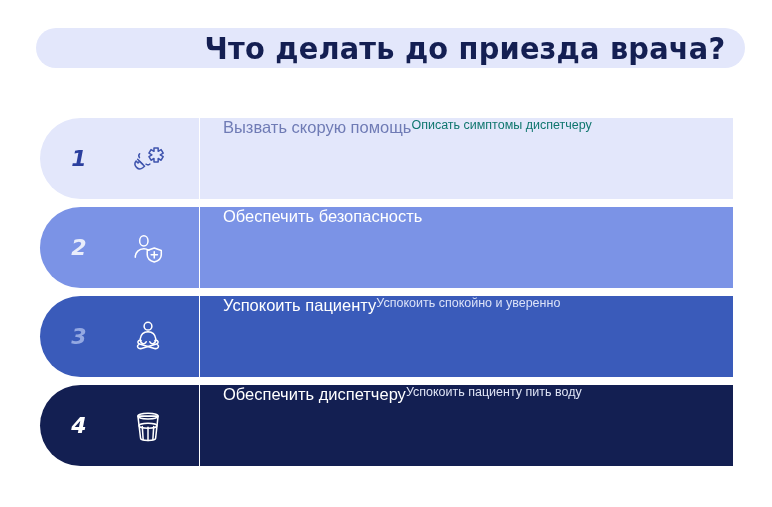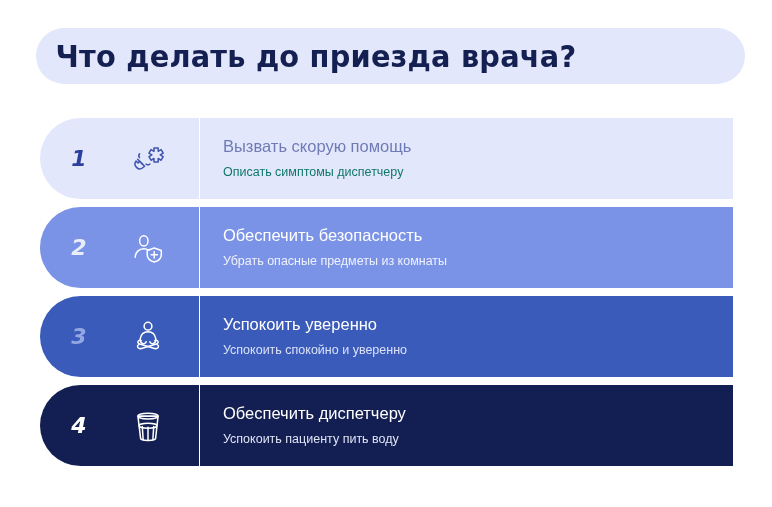--- a/index.html
+++ b/index.html
@@ -14,26 +14,26 @@
     overflow: hidden;
     position: relative;
   }
 
   
   .header-pill {
     position: absolute;
     left: 36px;
     top: 28px;
     width: 709px;
-    height: 56px;
+    height: 40px;
     background: #e3e7fb;
     border-radius: 28px;
     display: flex;
     align-items: center;
-    justify-content: flex-start;
+    justify-content: flex-end;
   }
   .header-title {
     font-family: "DejaVu Sans", sans-serif;
     font-size: 31px;
     font-weight: bold;
     color: #141f52;
     letter-spacing: 0.2px;
     white-space: nowrap;
     transform: scaleX(0.93);
     transform-origin: center;
@@ -91,22 +91,21 @@
     right: 0;
     top: 0;
     bottom: 0;
     width: 1px;
   }
 
   .step-body {
     flex: 1 1 auto;
     padding-left: 23px;
     display: flex;
-    flex-direction: column;
-    justify-content: center;
+    flex-direction: row;
   }
   .step-title {
     font-size: 16.5px;
     font-weight: normal;
     line-height: 1.2;
     margin-bottom: 9px;
   }
   .step-sub {
     font-size: 12.5px;
     font-weight: normal;
@@ -191,42 +190,41 @@
             <path d="M26.6 20.0l7.4 2.6v4.6c0 3.6-3.0 6.4-7.4 7.6-4.4-1.2-7.4-4.0-7.4-7.6v-4.6z"></path>
             <path d="M26.6 23.9v6.6"></path>
             <path d="M23.3 27.2h6.6"></path>
           </g>
         </svg>
       </div>
       <div class="divider"></div>
     </div>
     <div class="step-body">
       <div class="step-title">Обеспечить безопасность</div>
-      <div class="step-sub">Убрать опасные предметы из комнаты</div>
     </div>
   </div>
 
   <div class="step-row row-3">
     <div class="step-left">
       <div class="step-number">3</div>
       <div class="step-icon">
         <svg viewBox="0 0 40 40" aria-hidden="true">
           <g class="ico">
             <circle cx="20" cy="8.6" r="4.1"></circle>
             <path d="M20 14.4c-4.6 0-7.6 3.2-8.2 7.6-0.3 2.3 0.6 4.1 2.3 4.8 1.7 0.7 3.4-0.2 4.0-1.8"></path>
             <path d="M20 14.4c4.6 0 7.6 3.2 8.2 7.6 0.3 2.3-0.6 4.1-2.3 4.8-1.7 0.7-3.4-0.2-4.0-1.8"></path>
             <path d="M10.4 28.0c-1.5 0.6-1.9 2.3-0.8 3.4 0.9 0.9 2.3 1.0 3.6 0.6l15.6-4.6c1.4-0.4 2.1-1.6 1.7-2.7-0.4-1.1-1.8-1.6-3.2-1.1"></path>
             <path d="M29.6 28.0c1.5 0.6 1.9 2.3 0.8 3.4-0.9 0.9-2.3 1.0-3.6 0.6l-15.6-4.6c-1.4-0.4-2.1-1.6-1.7-2.7 0.4-1.1 1.8-1.6 3.2-1.1"></path>
           </g>
         </svg>
       </div>
       <div class="divider"></div>
     </div>
     <div class="step-body">
-      <div class="step-title">Успокоить уверенно</div>
+      <div class="step-title">Успокоить пациенту</div>
       <div class="step-sub">Успокоить спокойно и уверенно</div>
     </div>
   </div>
 
   <div class="step-row row-4">
     <div class="step-left">
       <div class="step-number">4</div>
       <div class="step-icon">
         <svg viewBox="0 0 40 40" aria-hidden="true">
           <g class="ico">

